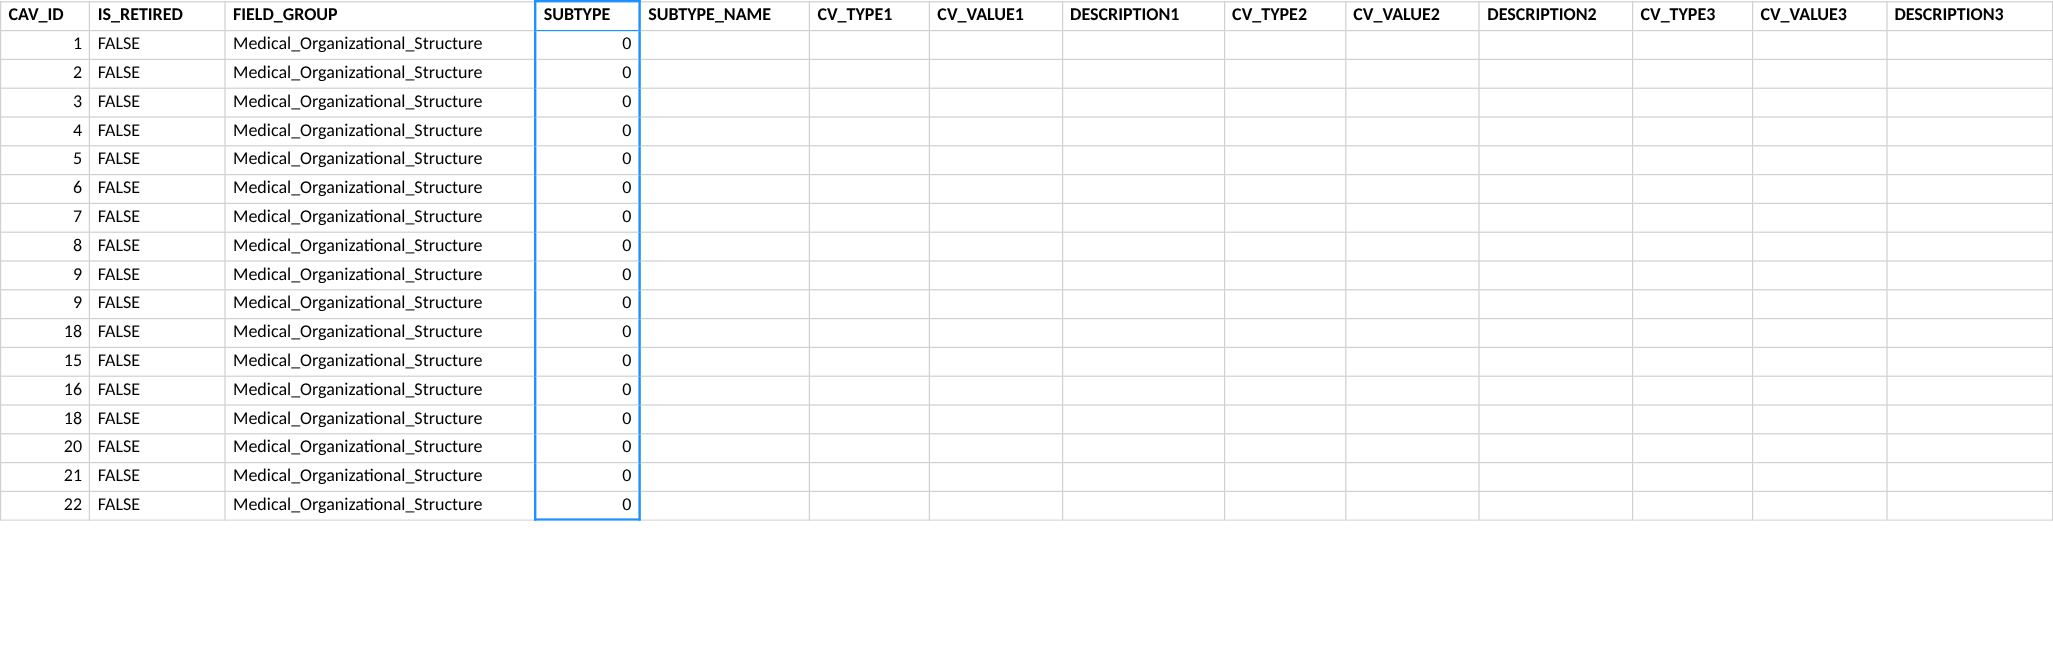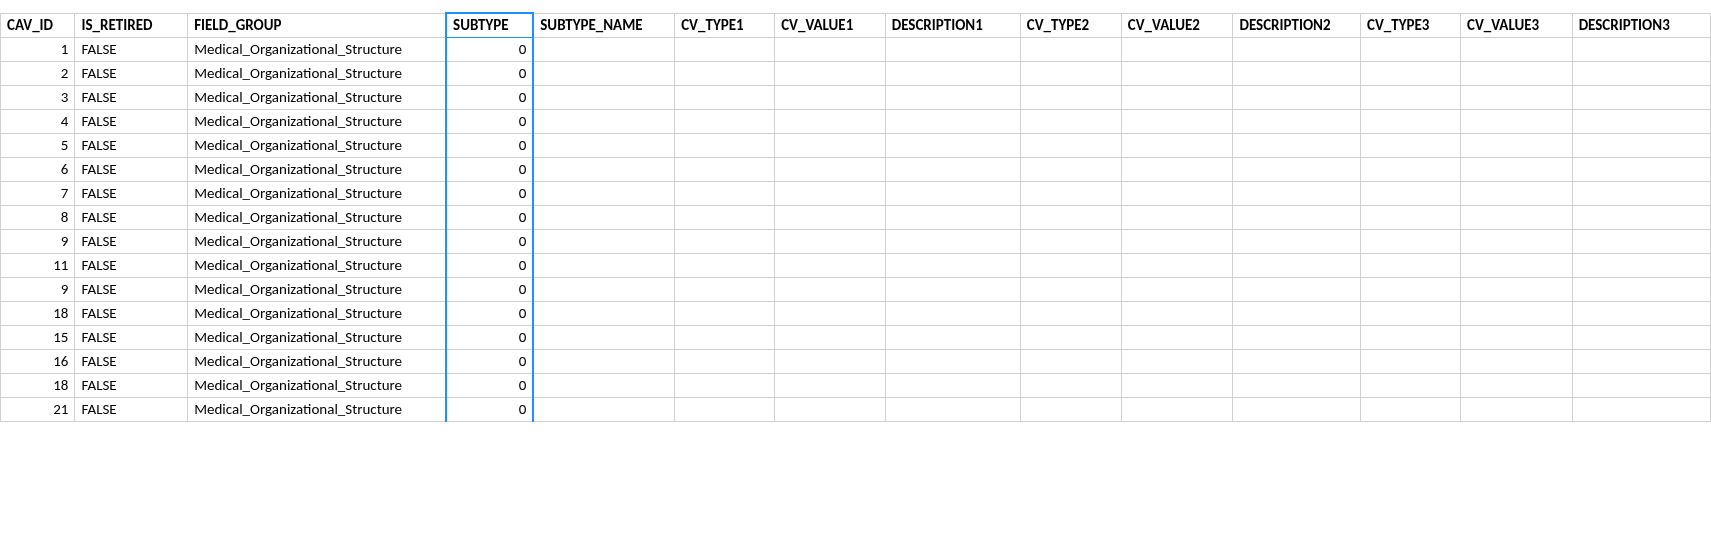--- a/index.html
+++ b/index.html
@@ -1,17 +1,17 @@
 <!DOCTYPE html>
 <html><head>
   <meta charset="utf-8">
   <style>
     * { box-sizing: border-box; margin: 0; padding: 0; }
     body { font-family: Calibri, Arial, sans-serif; font-size: 15px; color: #000; background: #fff; }
-    table { border-collapse: collapse; width: 100%; table-layout: fixed; margin-top: 12px; }
+    table { border-collapse: collapse; width: 100%; table-layout: fixed; }
     th, td {
       border: 1px solid #d0d0d0;
       padding: 2px 6px;
       height: 24px;
       white-space: nowrap;
       overflow: hidden;
       text-overflow: clip;
       vertical-align: middle;
     }
     th {
@@ -222,36 +222,20 @@
         <td class="txt"></td>
         <td class="txt"></td>
         <td class="txt"></td>
         <td class="txt"></td>
         <td class="txt"></td>
         <td class="txt"></td>
         <td class="txt"></td>
         <td class="txt"></td>
       </tr>
       <tr>
-        <td class="num">11</td>
-        <td class="txt">FALSE</td>
-        <td class="txt">Medical_Organizational_Structure</td>
-        <td class="num col-highlight-left col-highlight-right">0</td>
-        <td class="txt"></td>
-        <td class="txt"></td>
-        <td class="txt"></td>
-        <td class="txt"></td>
-        <td class="txt"></td>
-        <td class="txt"></td>
-        <td class="txt"></td>
-        <td class="txt"></td>
-        <td class="txt"></td>
-        <td class="txt"></td>
-      </tr>
-      <tr>
         <td class="num">9</td>
         <td class="txt">FALSE</td>
         <td class="txt">Medical_Organizational_Structure</td>
         <td class="num col-highlight-left col-highlight-right">0</td>
         <td class="txt"></td>
         <td class="txt"></td>
         <td class="txt"></td>
         <td class="txt"></td>
         <td class="txt"></td>
         <td class="txt"></td>
@@ -318,24 +302,56 @@
         <td class="txt"></td>
         <td class="txt"></td>
         <td class="txt"></td>
         <td class="txt"></td>
         <td class="txt"></td>
         <td class="txt"></td>
         <td class="txt"></td>
         <td class="txt"></td>
       </tr>
       <tr>
+        <td class="num">20</td>
+        <td class="txt">FALSE</td>
+        <td class="txt">Medical_Organizational_Structure</td>
+        <td class="num col-highlight-left col-highlight-right">0</td>
+        <td class="txt"></td>
+        <td class="txt"></td>
+        <td class="txt"></td>
+        <td class="txt"></td>
+        <td class="txt"></td>
+        <td class="txt"></td>
+        <td class="txt"></td>
+        <td class="txt"></td>
+        <td class="txt"></td>
+        <td class="txt"></td>
+      </tr>
+      <tr>
         <td class="num">21</td>
         <td class="txt">FALSE</td>
         <td class="txt">Medical_Organizational_Structure</td>
         <td class="num col-highlight-left col-highlight-right">0</td>
+        <td class="txt"></td>
+        <td class="txt"></td>
+        <td class="txt"></td>
+        <td class="txt"></td>
+        <td class="txt"></td>
+        <td class="txt"></td>
+        <td class="txt"></td>
+        <td class="txt"></td>
+        <td class="txt"></td>
+        <td class="txt"></td>
+      </tr>
+      <tr>
+        <td class="num">22</td>
+        <td class="txt">FALSE</td>
+        <td class="txt">Medical_Organizational_Structure</td>
+        <td class="num col-highlight-left col-highlight-right col-highlight-bottom">0</td>
         <td class="txt"></td>
         <td class="txt"></td>
         <td class="txt"></td>
         <td class="txt"></td>
         <td class="txt"></td>
         <td class="txt"></td>
         <td class="txt"></td>
         <td class="txt"></td>
         <td class="txt"></td>
         <td class="txt"></td>

